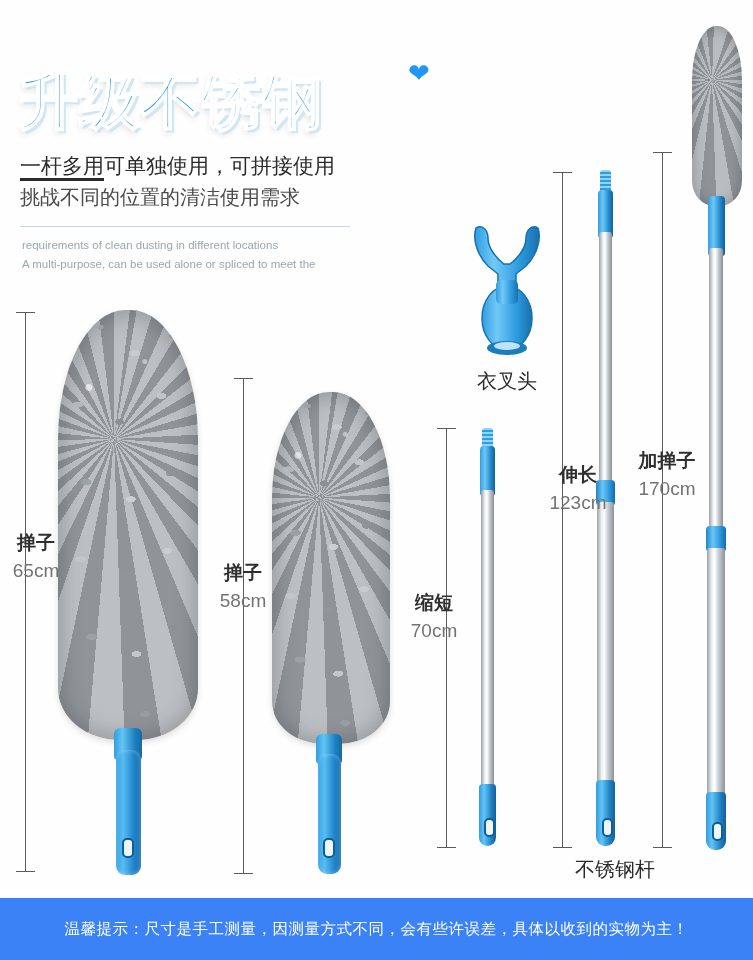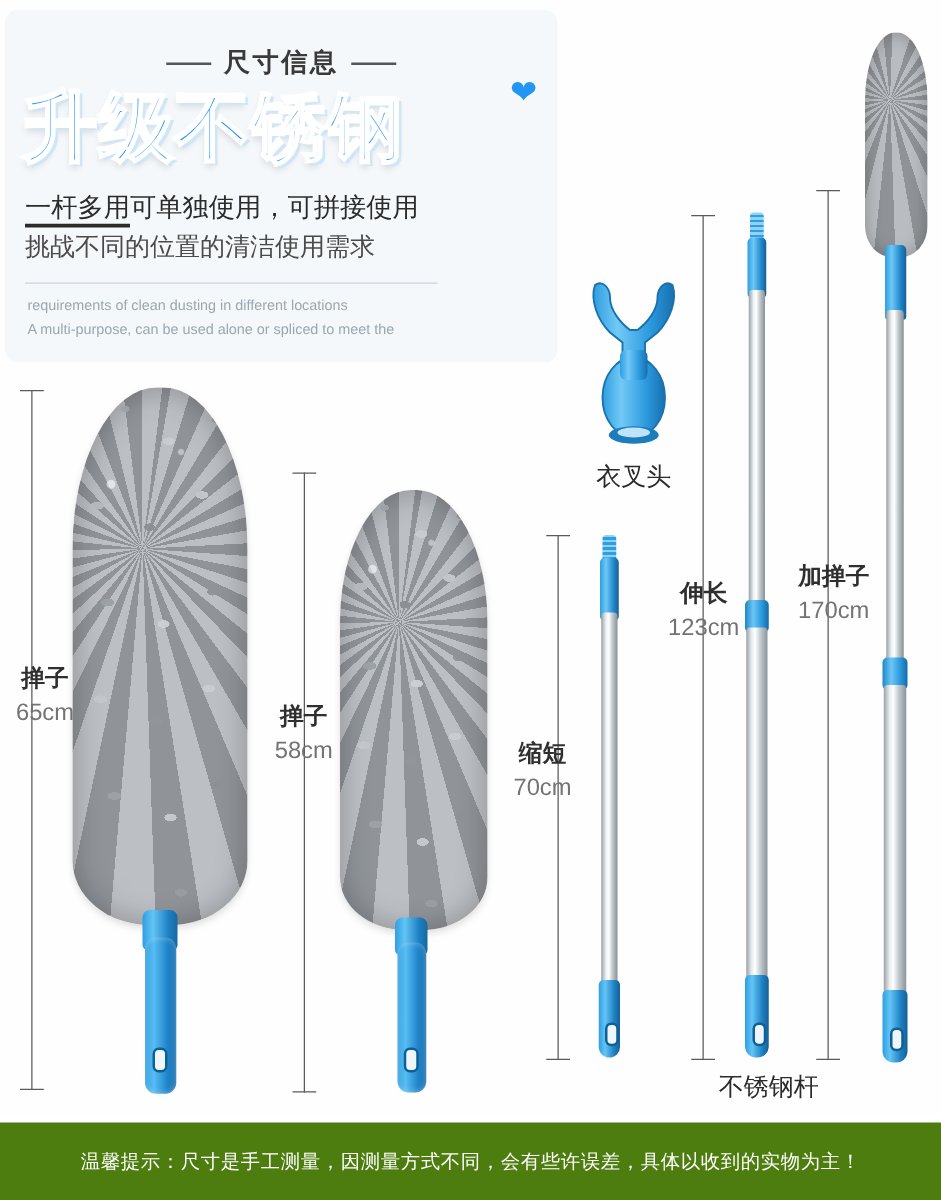--- a/index.html
+++ b/index.html
@@ -269,21 +269,21 @@
   
   .fork { position: absolute; }
 
   
   .footer {
     position: absolute;
     left: 0;
     bottom: 0;
     width: 753px;
     height: 62px;
-    background: #4d7c0f;
+    background: #3b82f6;
     color: #ffffff;
     display: flex;
     align-items: center;
     justify-content: center;
     font-size: 15.5px;
     letter-spacing: 0.5px;
     margin-top: 26px;
   }
   .footer-strip {
     position: absolute;
@@ -292,25 +292,20 @@
     width: 753px;
     height: 6px;
     background: #ffffff;
   }
 </style>
 </head>
 <body>
 
 <div class="page">
 
-  <div class="header-card">
-    <div class="header-title-wrap">
-      <span class="header-title">尺寸信息</span>
-    </div>
-  </div>
 
   <div class="big-title">升级不锈钢</div>
   <div class="heart">❤</div>
 
   <div class="sub-line">
     <b>一杆多用</b><span class="rest">可单独使用，可拼接使用</span>
   </div>
   <div class="sub-line2">挑战不同的位置的清洁使用需求</div>
   <div class="divider-line"></div>
   <div class="en-line">
@@ -383,21 +378,21 @@
     <div class="threads" style="left:12px; top:0; width:11px; height:24px;"></div>
     <div class="tip" style="left:10px; top:20px; width:15px; height:48px;"></div>
     <div class="steel-thin" style="left:11px; top:62px; width:13px; height:250px;"></div>
     <div class="collar" style="left:8px; top:310px; width:19px; height:26px;"></div>
     <div class="steel" style="left:9px; top:332px; width:17px; height:284px;"></div>
     <div class="grip" style="left:8px; top:610px; width:19px; height:66px;">
       <span class="ghole"></span>
     </div>
   </div>
   <div class="meas" style="left:562px; top:172px; height:676px;"></div>
-  <div class="lbl" style="left:518px; top:462px; width:90px;">
+  <div class="lbl" style="left:533px; top:462px; width:90px;">
     <span>伸长</span>
     <span class="val">123cm</span>
   </div>
 
   <div class="pole" style="left:692px; top:26px; width:50px; height:822px;">
     <div style="position:absolute; left:0; top:0; width:50px; height:180px; border-radius:48% 48% 44% 44% / 30% 30% 14% 14%;
         background:
           repeating-conic-gradient(from 10deg at 40% 30%, #b9bcc0 0deg 8deg, #8f9398 8deg 16deg),
           linear-gradient(180deg,#b2b6ba 0%, #9a9ea3 55%, #85898e 100%);
         box-shadow: inset 0 0 14px rgba(0,0,0,0.25);">

